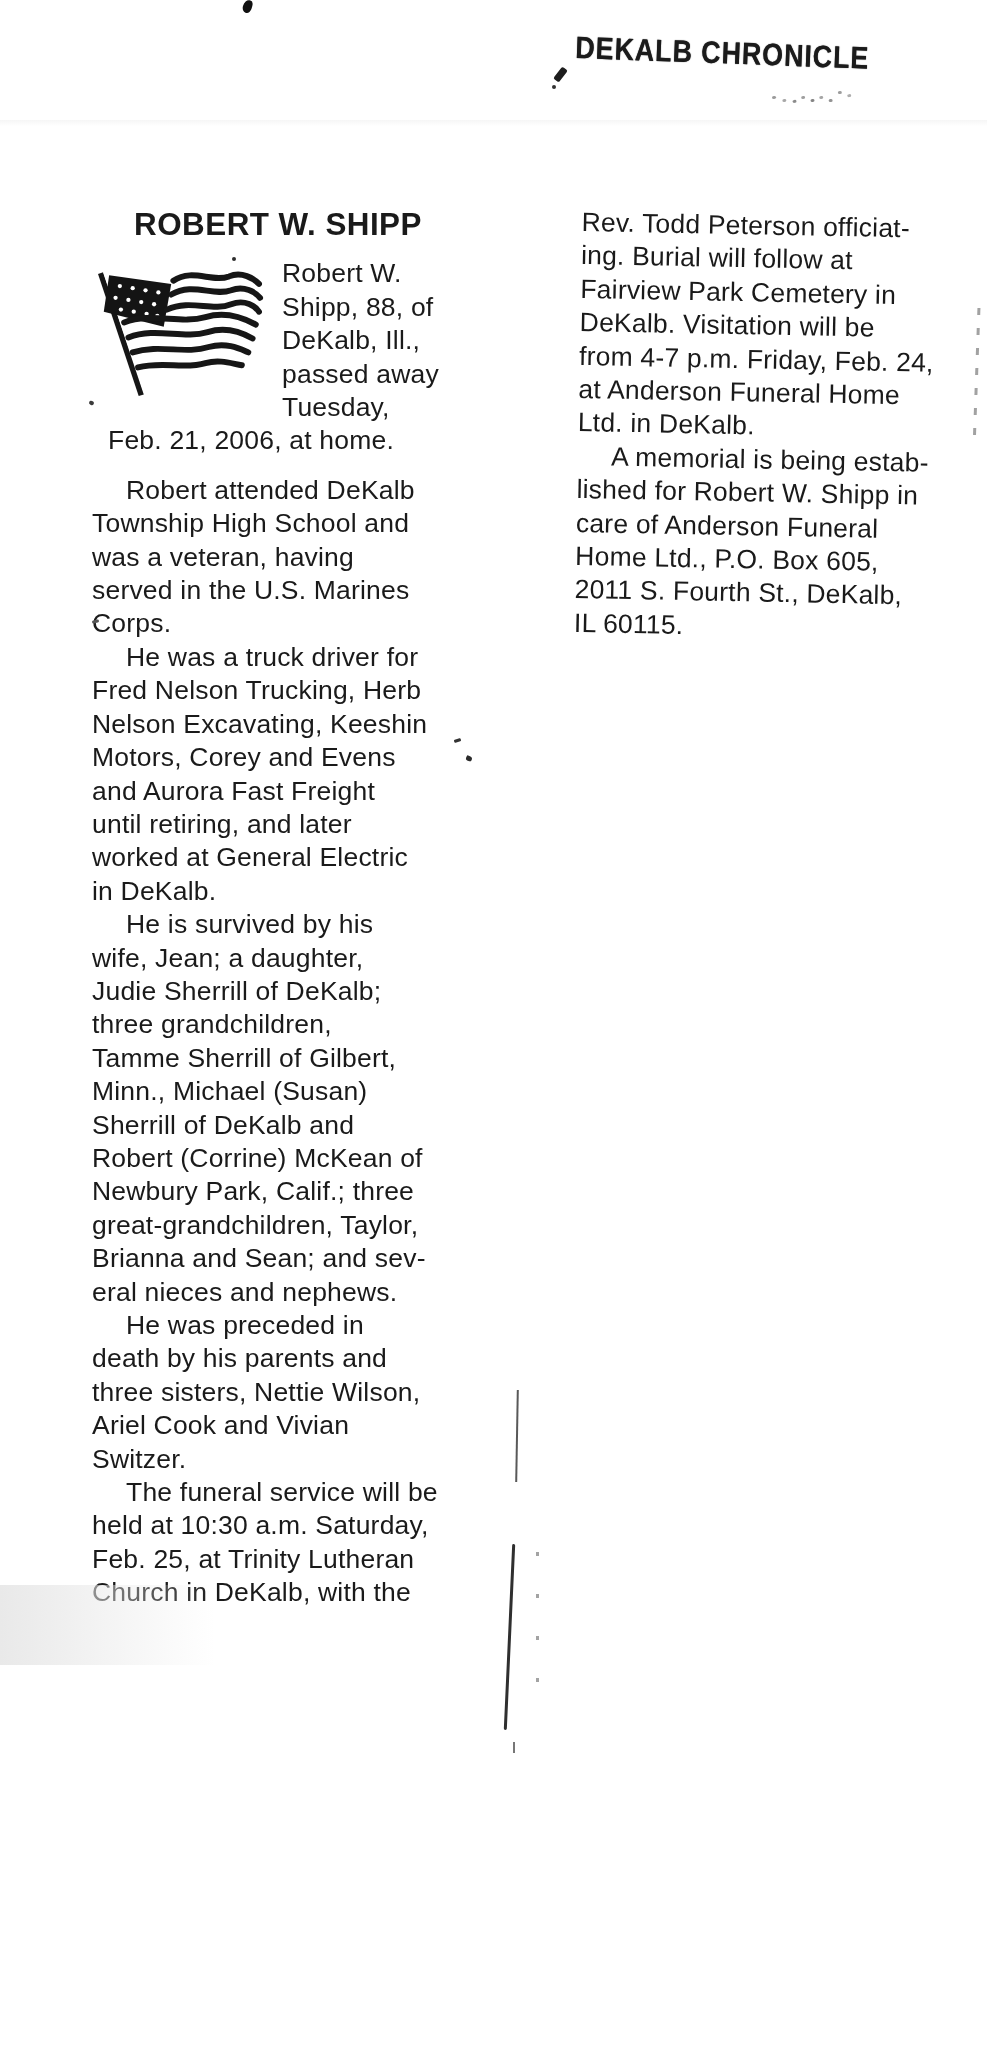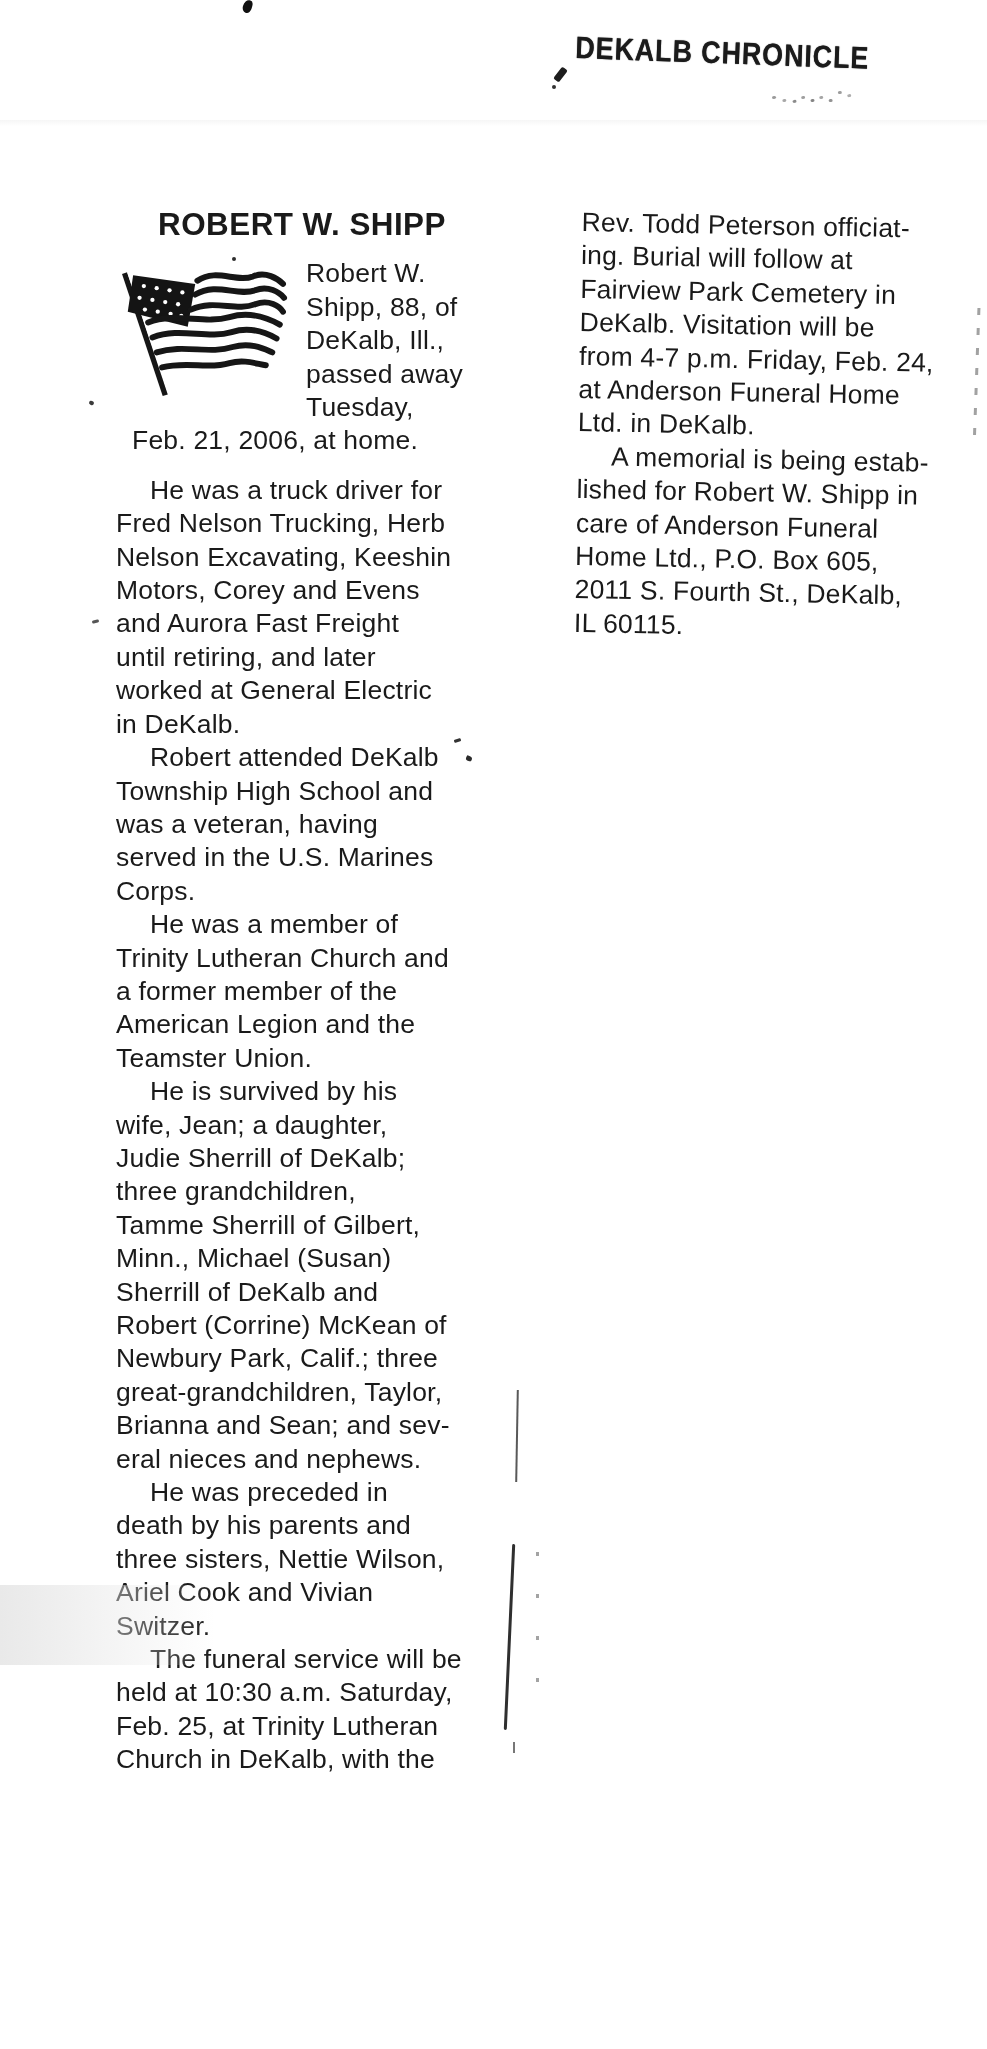--- a/index.html
+++ b/index.html
@@ -25,21 +25,21 @@
     font-weight: bold;
     letter-spacing: 1px;
     color: #1b1b1b;
     text-shadow: 0 0 1px #2a2a2a;
     white-space: pre;
   }
 
   
   .left-col {
     position: absolute;
-    left: 116px;
+    left: 92px;
     top: 208px;
     width: 372px;
     font-size: 26.5px;
     line-height: 33.4px;
     letter-spacing: 0.2px;
   }
   .right-col {
     position: absolute;
     left: 582px;
     top: 206px;
@@ -144,38 +144,33 @@
       </svg>
     </div>
 
     <p class="intro">Robert W.
 Shipp, 88, of
 DeKalb, Ill.,
 passed away
 Tuesday,
 Feb. 21, 2006, at home.</p>
 
+    <p class="para indent">Robert attended DeKalb
+Township High School and
+was a veteran, having
+served in the U.S. Marines
+Corps.</p>
     <p class="para indent">He was a truck driver for
 Fred Nelson Trucking, Herb
 Nelson Excavating, Keeshin
 Motors, Corey and Evens
 and Aurora Fast Freight
 until retiring, and later
 worked at General Electric
 in DeKalb.</p>
-    <p class="para indent">Robert attended DeKalb
-Township High School and
-was a veteran, having
-served in the U.S. Marines
-Corps.</p>
-    <p class="para indent">He was a member of
-Trinity Lutheran Church and
-a former member of the
-American Legion and the
-Teamster Union.</p>
     <p class="para indent">He is survived by his
 wife, Jean; a daughter,
 Judie Sherrill of DeKalb;
 three grandchildren,
 Tamme Sherrill of Gilbert,
 Minn., Michael (Susan)
 Sherrill of DeKalb and
 Robert (Corrine) McKean of
 Newbury Park, Calif.; three
 great-grandchildren, Taylor,

